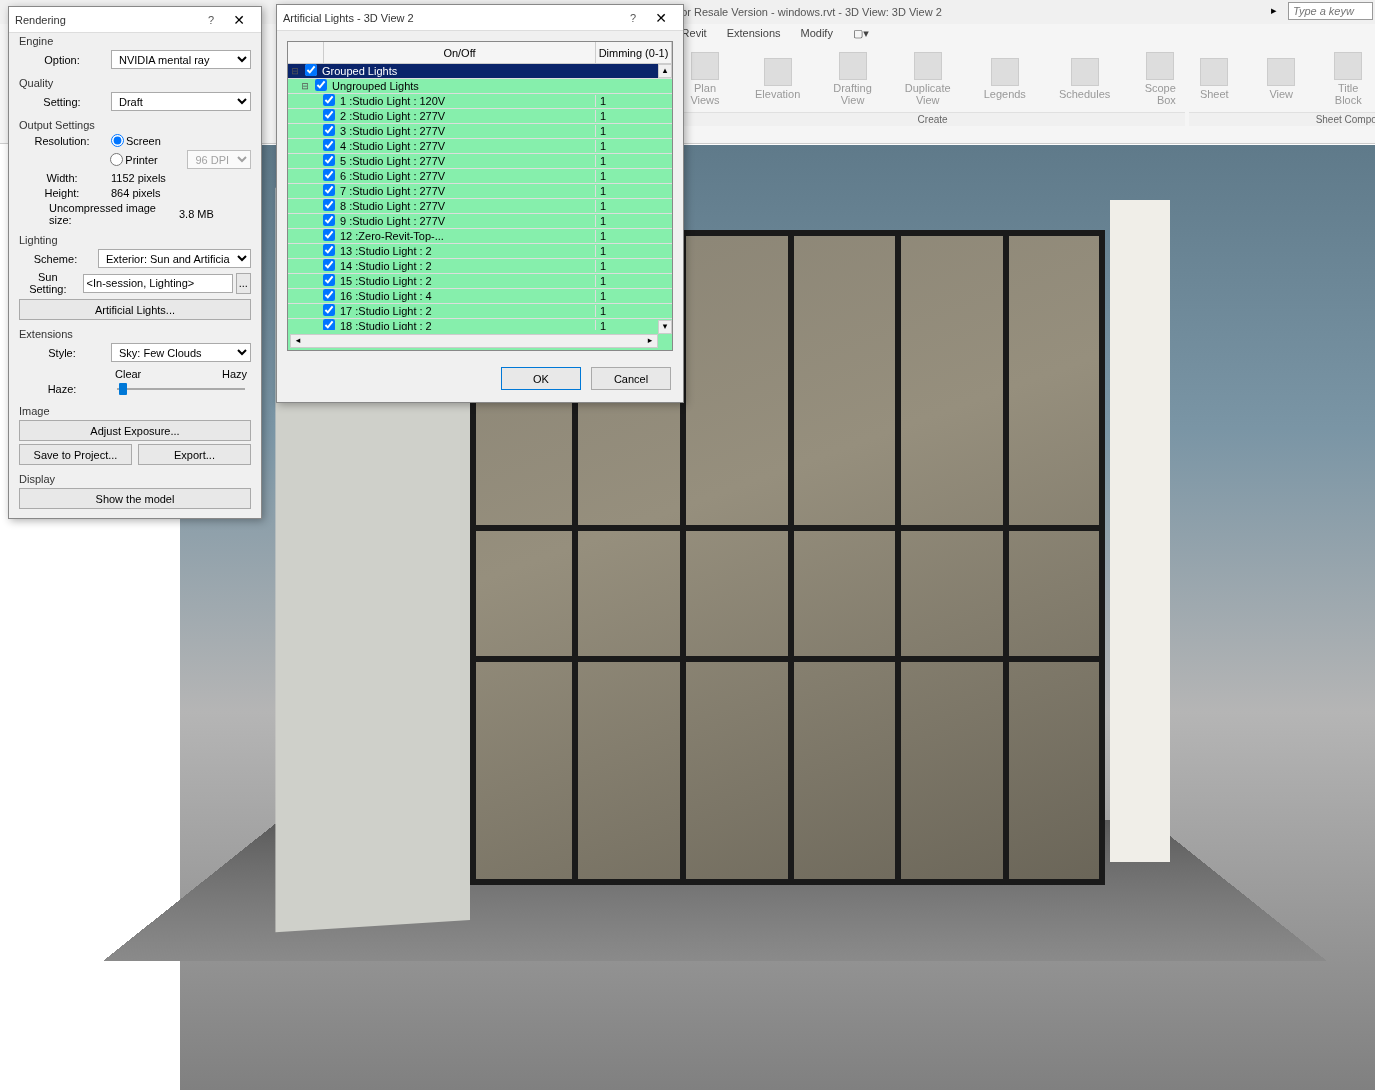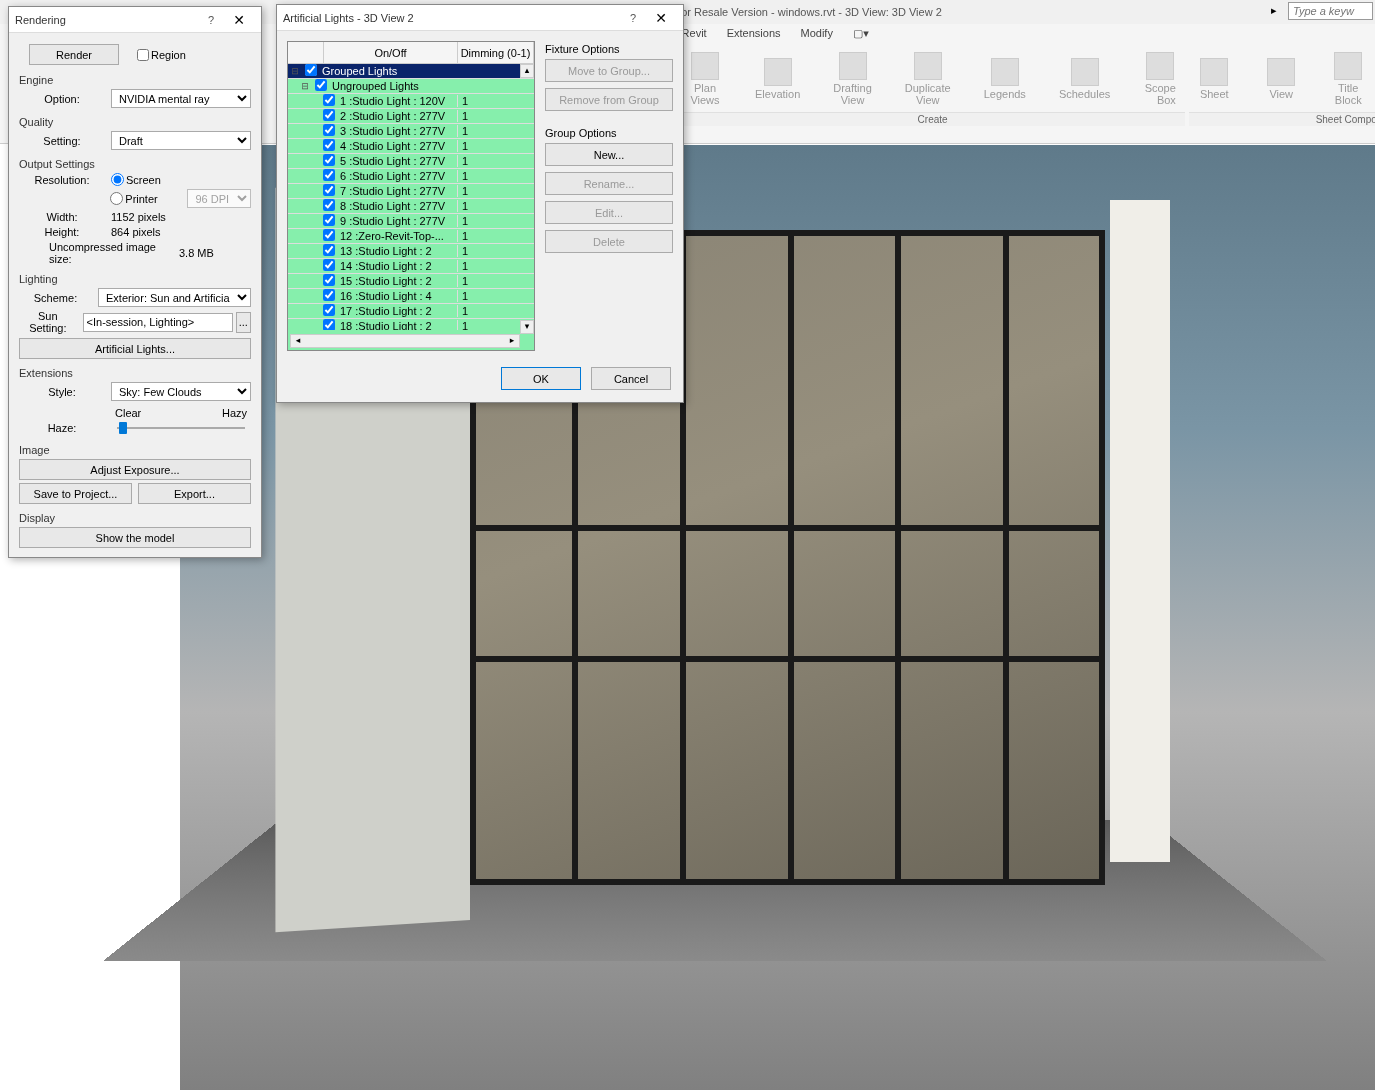--- a/index.html
+++ b/index.html
@@ -190,26 +190,20 @@
   </div>
 </div>
 
 <div id="rendering-dialog" class="dialog">
   <div class="dialog-title">
     <span class="t">Rendering</span>
     <span class="help">?</span>
     <span class="close">✕</span>
   </div>
   <div class="section">
-    <div class="row" style="padding:6px 0">
-      <button class="btn" style="width:90px;margin-left:10px">Render</button>
-      <span style="width:18px"></span>
-      <input type="checkbox" style="">
-      <span style="margin-left:2px">Region</span>
-    </div>
 
     <span class="section-head">Engine</span>
     <div class="row">
       <label style="width:92px">Option:</label>
       <select style="flex:1"><option>NVIDIA mental ray</option></select>
     </div>
 
     <span class="section-head" style="display:block;margin-top:8px">Quality</span>
     <div class="row">
       <label style="width:92px">Setting:</label>
@@ -414,28 +408,18 @@
             <span class="dim">1</span>
           </div>
         </div>
       <div class="scroll-v-btn bot">▾</div>
       <div class="scroll-h">
         <span class="arr">◂</span>
         <span style="flex:1"></span>
         <span class="arr">▸</span>
       </div>
     </div>
-    <div class="side-pane">
-      <div class="grp-title">Fixture Options</div>
-      <button class="btn btn-disabled">Move to Group...</button>
-      <button class="btn btn-disabled">Remove from Group</button>
-      <div class="grp-title" style="margin-top:10px">Group Options</div>
-      <button class="btn">New...</button>
-      <button class="btn btn-disabled">Rename...</button>
-      <button class="btn btn-disabled">Edit...</button>
-      <button class="btn btn-disabled">Delete</button>
-    </div>
   </div>
   <div class="bottom-btns">
     <button class="btn btn-primary">OK</button>
     <button class="btn">Cancel</button>
   </div>
 </div>
 
 </body></html>

